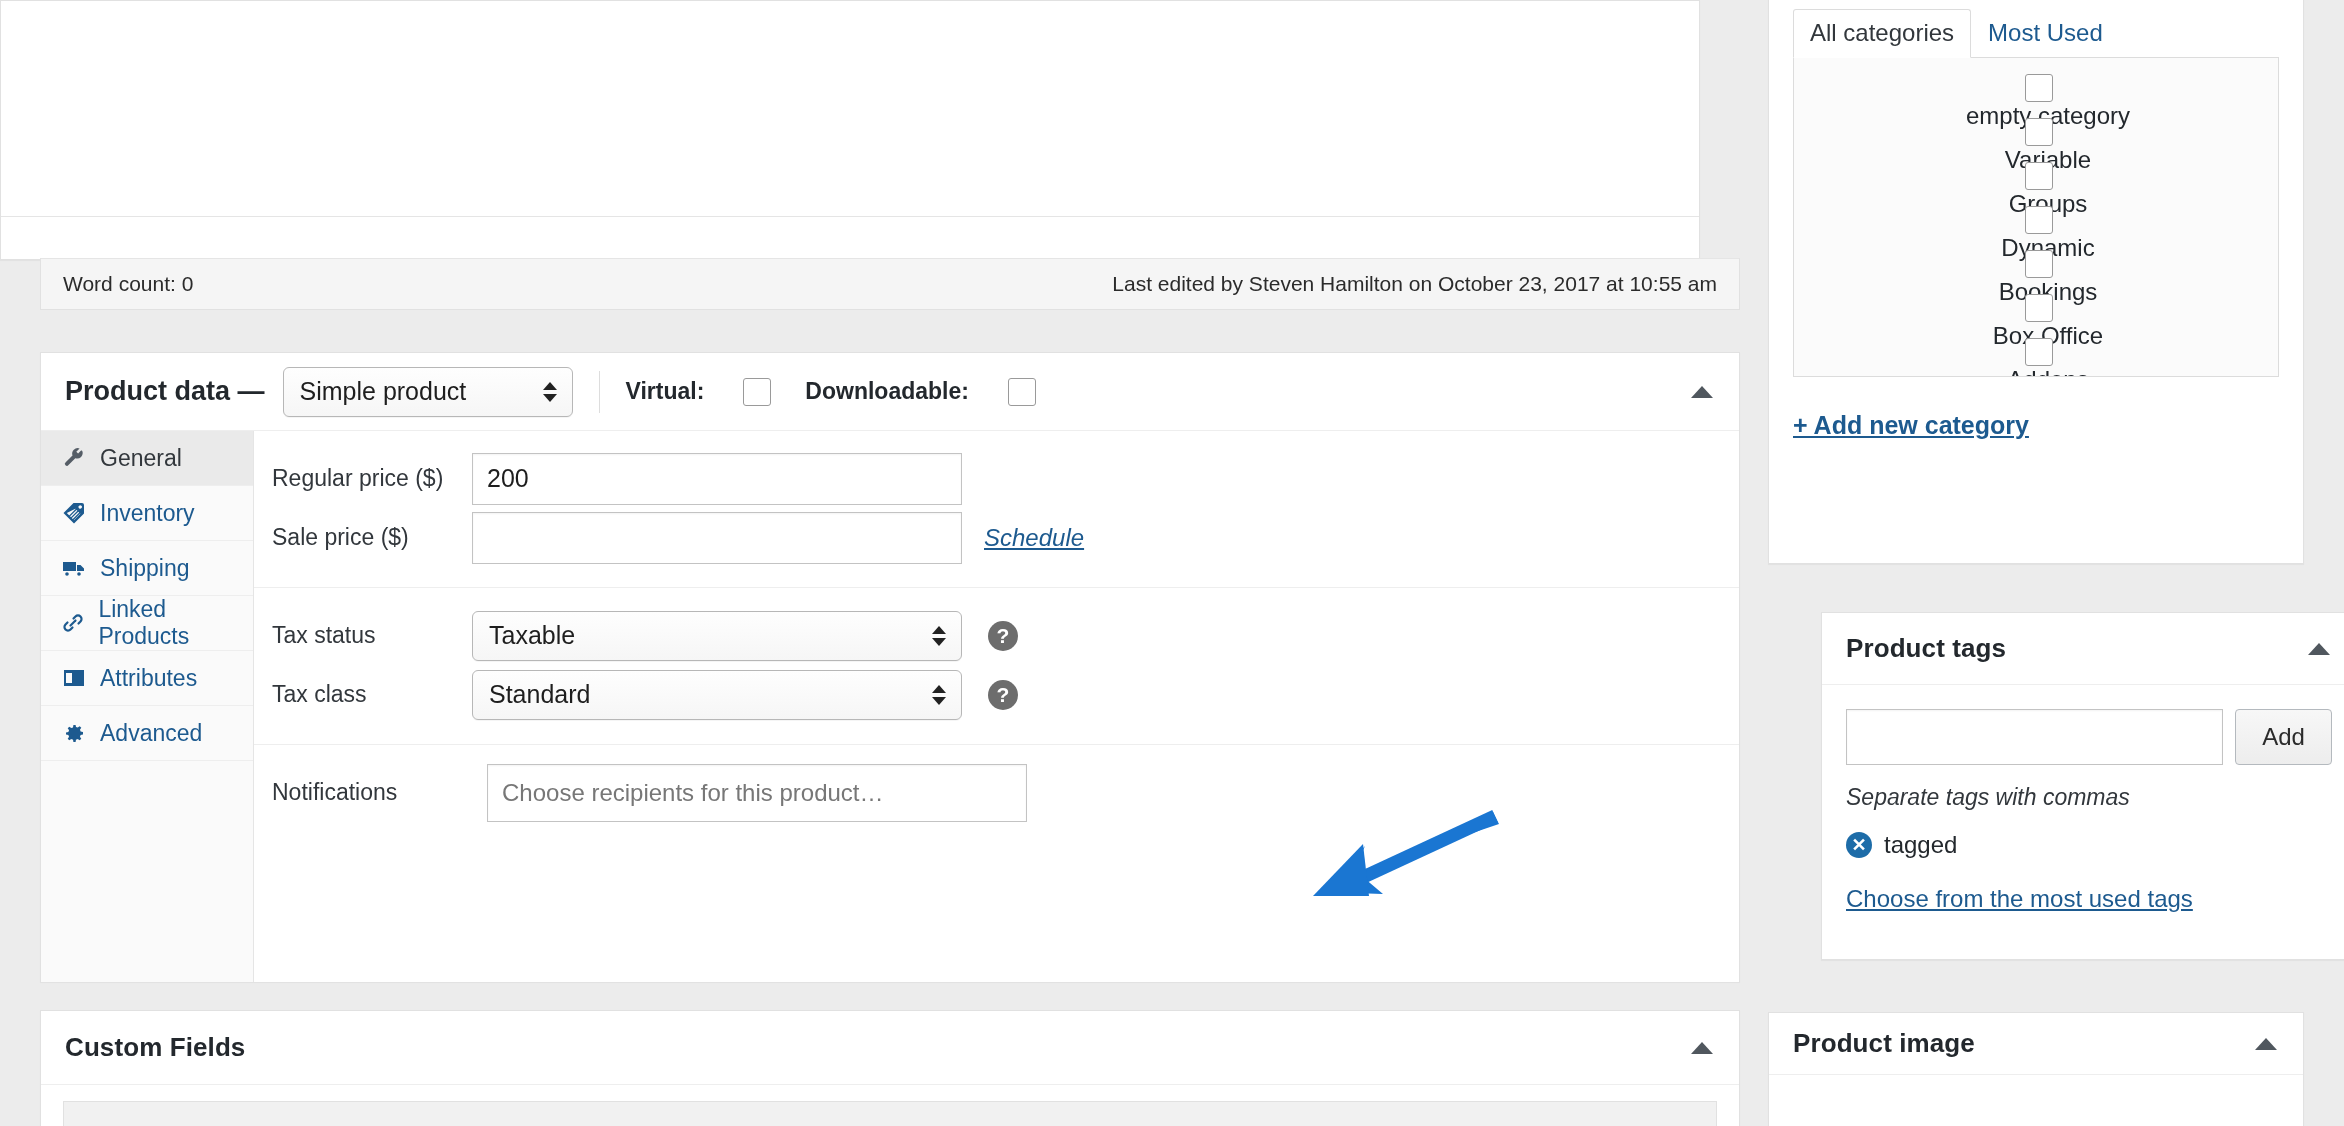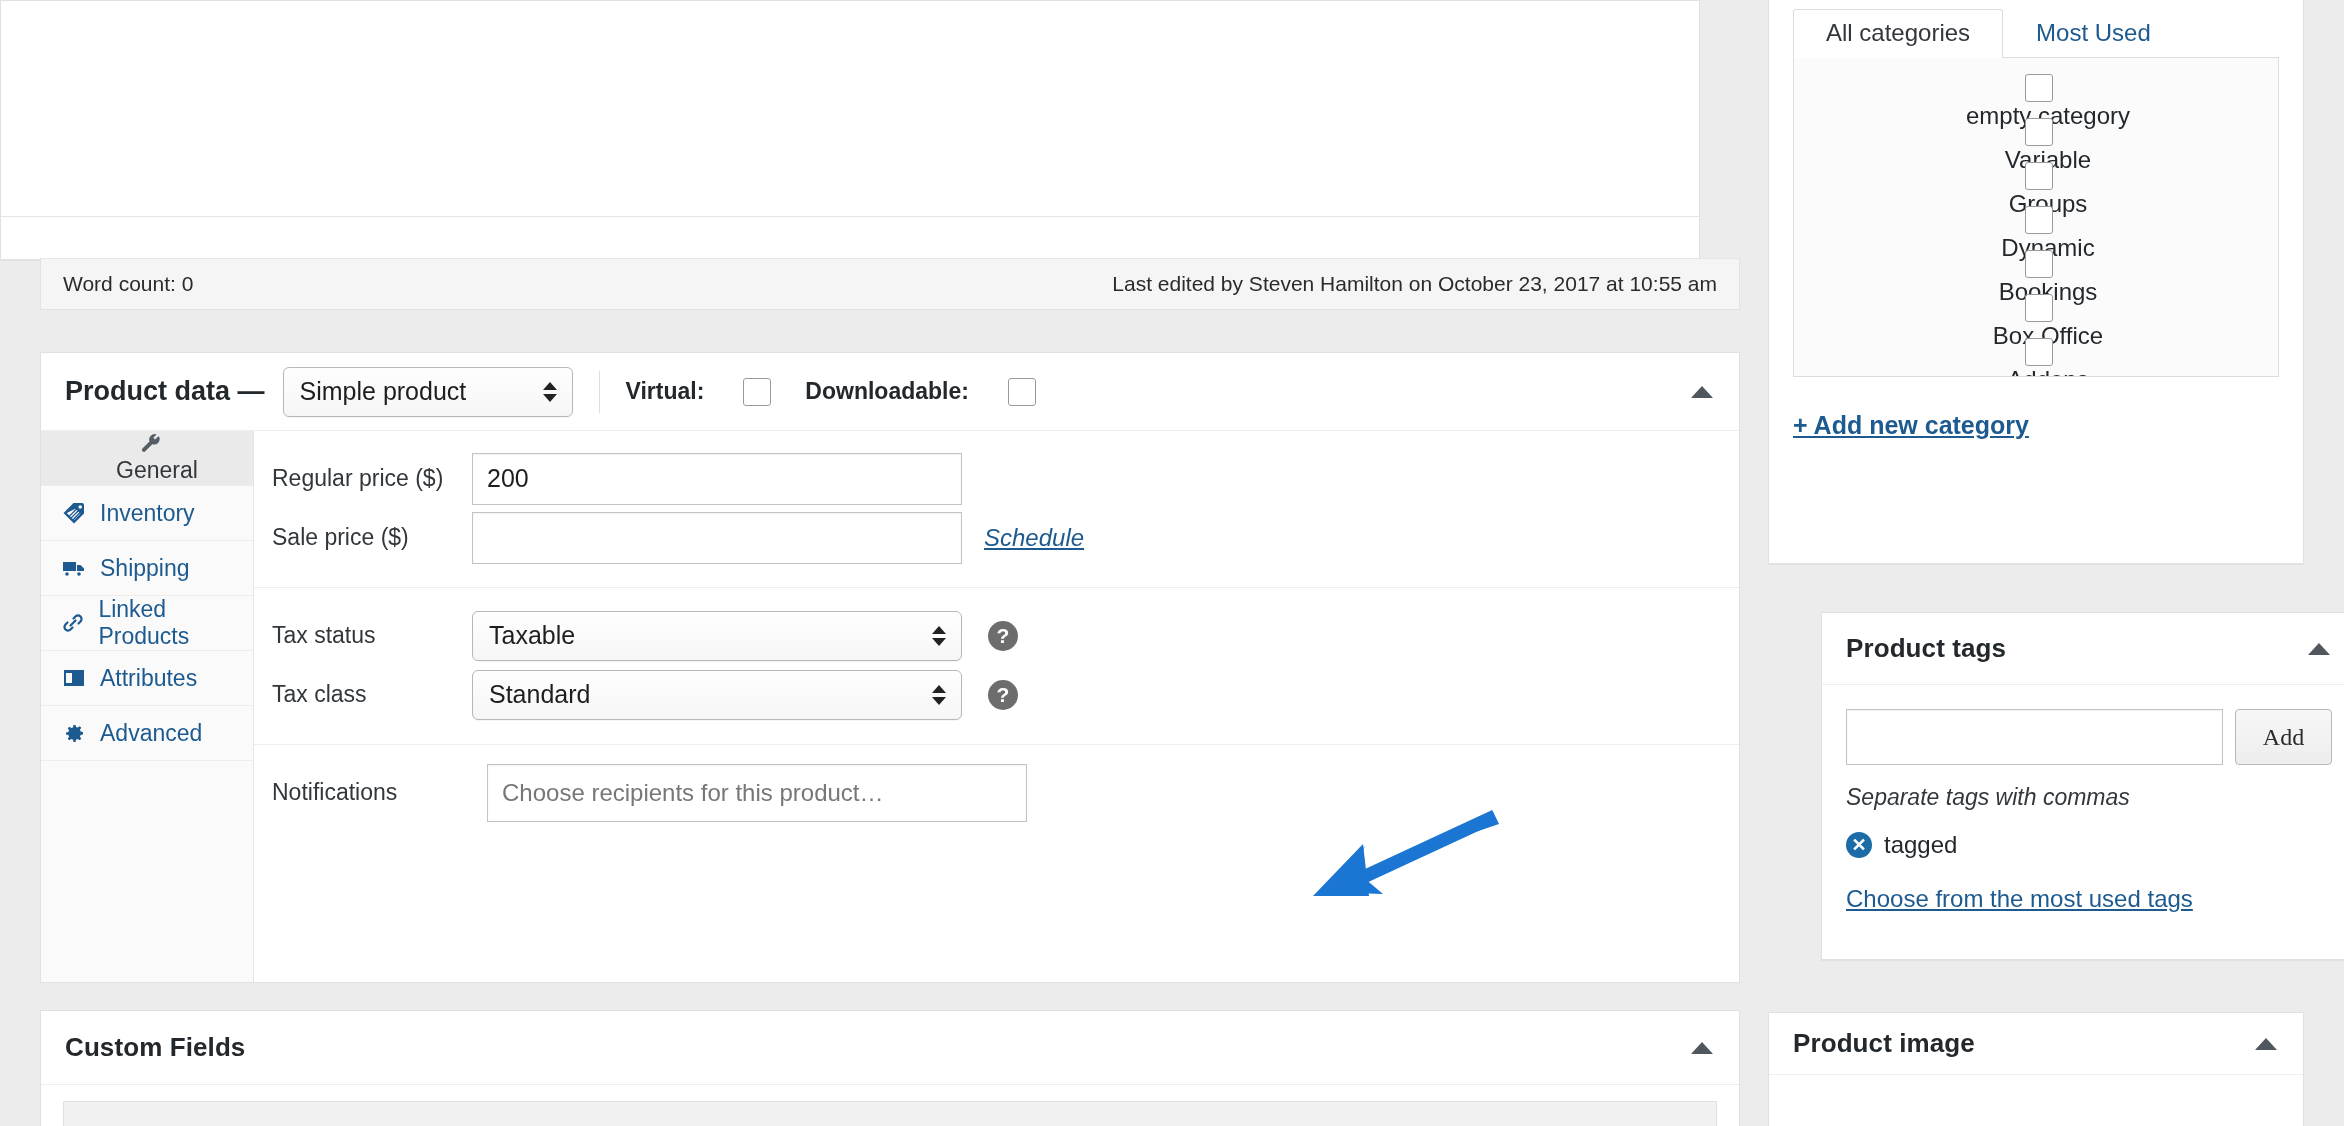--- a/index.html
+++ b/index.html
@@ -168,21 +168,20 @@
     height: 55px;
     padding-left: 20px;
     font-size: 23px;
     color: #1d5a8f;
     border-bottom: 1px solid #eeeeee;
     cursor: pointer;
   }
   .pd-tab.active {
     background: #eaeaea;
     color: #32373c;
-    flex-direction: column;
   }
   .pd-tab .tico {
     width: 26px; height: 26px;
     margin-right: 13px;
     display: flex; align-items: center; justify-content: center;
     color: #1d5a8f;
   }
   .pd-tab.active .tico { color: #555d66; }
   .pd-tab .tico svg { display: block; }
 
@@ -258,21 +257,21 @@
   #cat-tabs {
     position: relative;
     display: flex;
     align-items: flex-end;
     padding: 0 24px;
     height: 56px;
     margin-top: 76px;
   }
   .cat-tab {
     font-size: 24px;
-    padding: 9px 32px 10px;
+    padding: 9px 16px 10px;
     border: 1px solid transparent;
     cursor: pointer;
     color: #1d5a8f;
     position: relative;
     top: 1px;
   }
   .cat-tab.active {
     background: #fff;
     border: 1px solid #dcdcdc;
     border-bottom-color: #fff;
@@ -330,21 +329,20 @@
   #tag-add-btn {
     width: 97px; height: 56px;
     margin-left: 12px;
     border: 1px solid #b4b9be;
     border-radius: 4px;
     background: linear-gradient(#f7f7f7,#ededed);
     font-size: 24px;
     color: #2b2b2b;
     display: flex; align-items: center; justify-content: center;
     cursor: pointer;
-    font-family: Liberation Serif, serif;
   }
   #tag-hint {
     margin-top: 19px;
     font-size: 23px;
     font-style: italic;
     color: #32373c;
   }
   .tag-chip {
     display: flex; align-items: center;
     margin-top: 20px;

